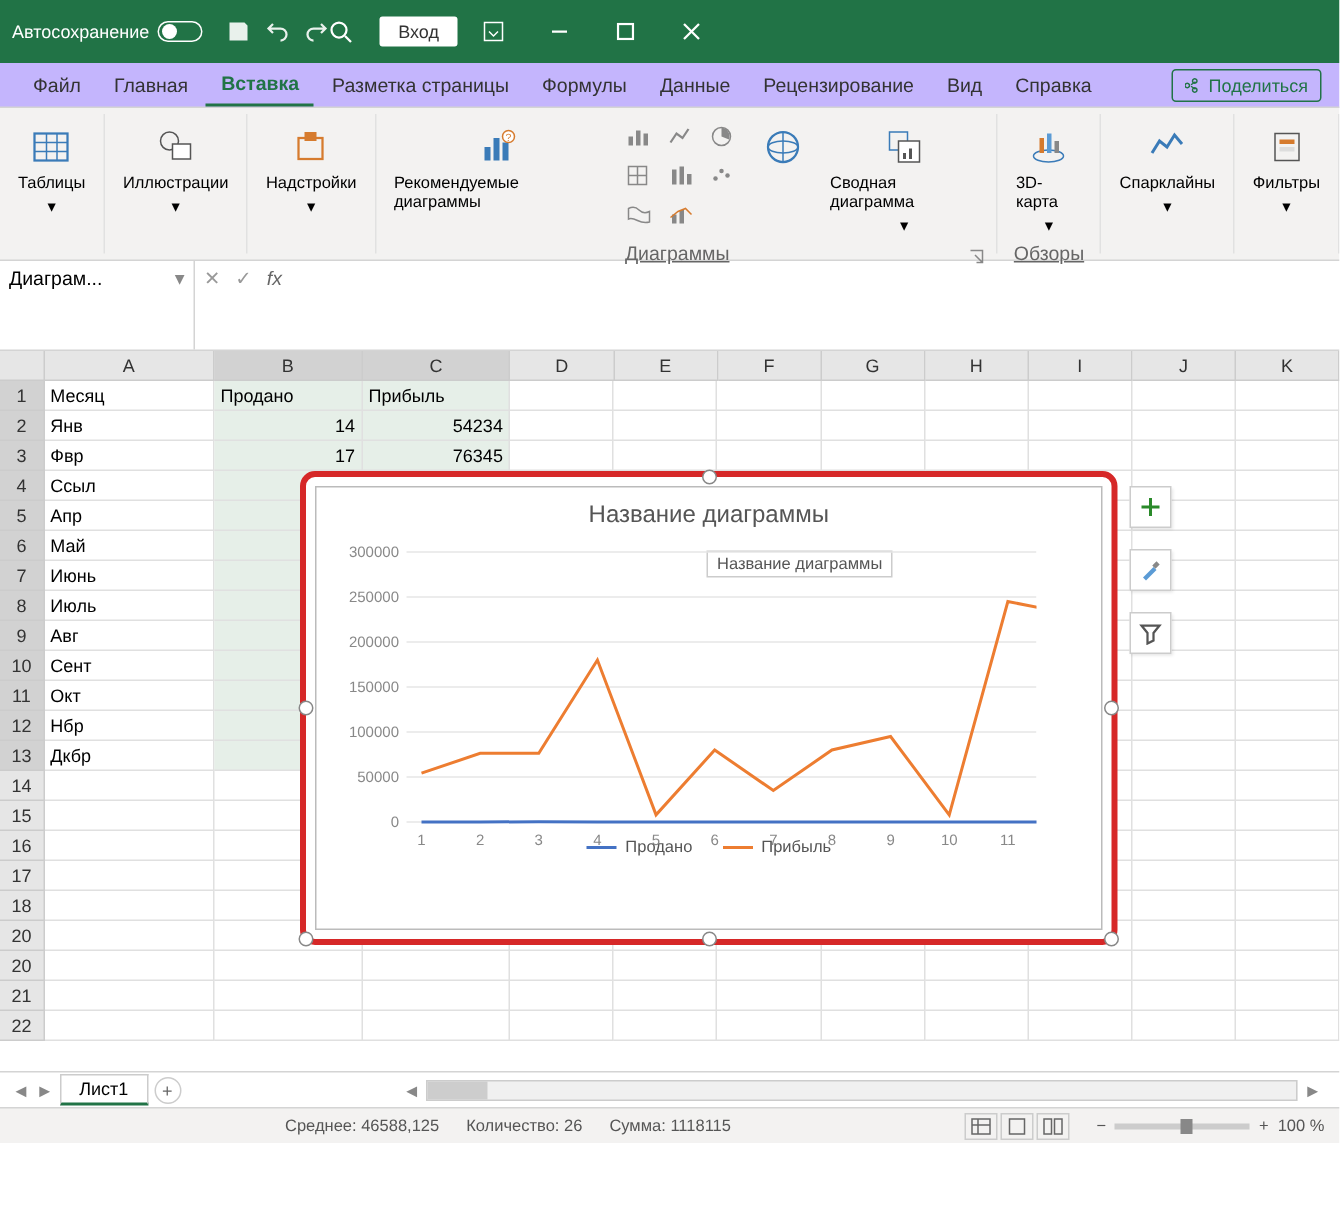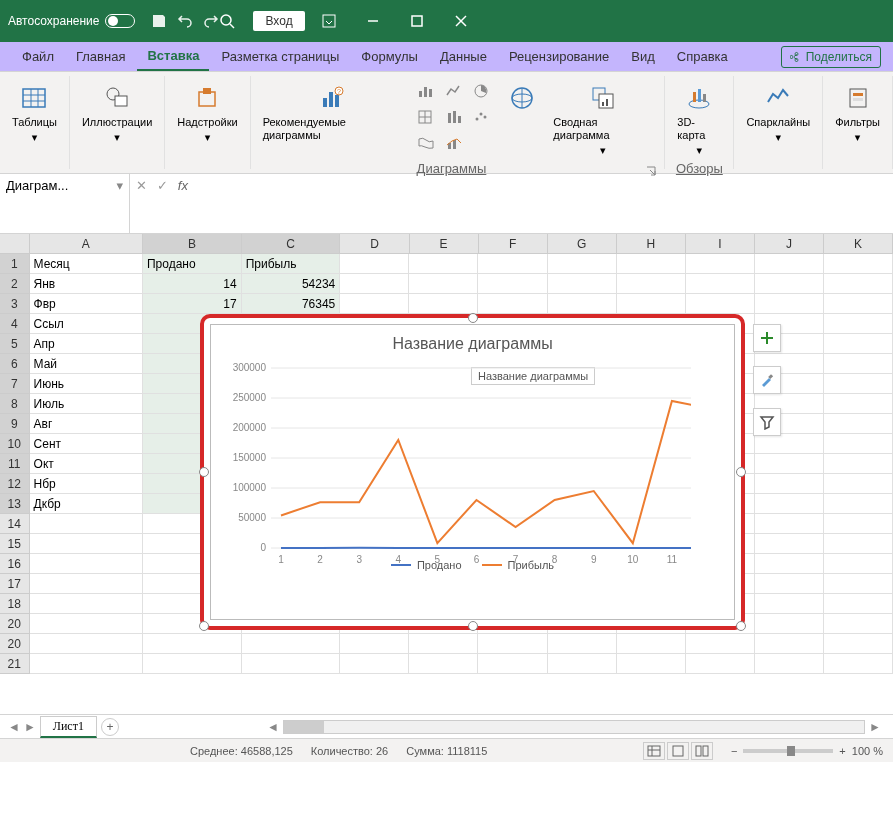--- a/index.html
+++ b/index.html
@@ -68,21 +68,21 @@
 .chart-legend { display: flex; justify-content: center; gap: 20px; font-size: 11px; color: #555; padding: 6px 0; }
 .legend-item { display: flex; align-items: center; gap: 6px; }
 .legend-line { width: 20px; height: 2px; }
 .chart-side-btns { position: absolute; right: -40px; top: 6px; display: flex; flex-direction: column; gap: 14px; }
 .side-btn { width: 28px; height: 28px; border: 1px solid #ccc; background: #fff; display: flex; align-items: center; justify-content: center; box-shadow: 1px 1px 2px rgba(0,0,0,0.1); }
 
 
 .sheet-tabs { display: flex; align-items: center; height: 24px; border-top: 1px solid #d4d4d4; font-size: 12px; padding: 0 8px; gap: 4px; }
 .sheet-nav { display: flex; gap: 4px; color: #888; }
 .sheet-tab { padding: 2px 12px; border: 1px solid #ccc; border-bottom: none; background: #fff; }
-.sheet-tab.active { border-bottom: 2px solid #217346; font-family: Liberation Serif, serif; }
+.sheet-tab.active { border-bottom: 2px solid #217346; }
 .sheet-add { width: 18px; height: 18px; border: 1px solid #ccc; border-radius: 50%; display: flex; align-items: center; justify-content: center; color: #666; }
 .hscroll { flex: 1; margin-left: 140px; display: flex; align-items: center; }
 .hscroll-track { flex: 1; height: 14px; background: #f0f0f0; border: 1px solid #ccc; position: relative; }
 .hscroll-thumb { position: absolute; left: 0; width: 40px; top: 0; bottom: 0; background: #cdcdcd; }
 
 
 .statusbar { display: flex; align-items: center; height: 24px; background: #f3f2f1; border-top: 1px solid #d4d4d4; font-size: 11px; color: #555; padding: 0 10px; gap: 18px; }
 .statusbar .views { display: flex; gap: 2px; margin-left: auto; }
 .view-btn { width: 22px; height: 18px; border: 1px solid #ccc; display: flex; align-items: center; justify-content: center; }
 .zoom { display: flex; align-items: center; gap: 6px; }
@@ -680,20 +680,34 @@
         <div class="cell" style="width:100px"></div>
         <div class="cell" style="width:70px"></div>
         <div class="cell" style="width:70px"></div>
         <div class="cell" style="width:70px"></div>
         <div class="cell" style="width:70px"></div>
         <div class="cell" style="width:70px"></div>
         <div class="cell" style="width:70px"></div>
         <div class="cell" style="width:70px"></div>
         <div class="cell" style="width:70px"></div>
       </div>
+      <div class="row">
+        <div class="row-header">22</div>
+        <div class="cell" style="width:115px"></div>
+        <div class="cell" style="width:100px"></div>
+        <div class="cell" style="width:100px"></div>
+        <div class="cell" style="width:70px"></div>
+        <div class="cell" style="width:70px"></div>
+        <div class="cell" style="width:70px"></div>
+        <div class="cell" style="width:70px"></div>
+        <div class="cell" style="width:70px"></div>
+        <div class="cell" style="width:70px"></div>
+        <div class="cell" style="width:70px"></div>
+        <div class="cell" style="width:70px"></div>
+      </div>
     </div>
 
   <div class="chart-wrap">
     <div class="chart-handle" style="left:50%;top:-5px;margin-left:-5px"></div>
     <div class="chart-handle" style="left:-5px;top:50%;margin-top:-5px"></div>
     <div class="chart-handle" style="right:-5px;top:50%;margin-top:-5px"></div>
     <div class="chart-handle" style="left:50%;bottom:-5px;margin-left:-5px"></div>
     <div class="chart-handle" style="left:-5px;bottom:-5px"></div>
     <div class="chart-handle" style="right:-5px;bottom:-5px"></div>
     <div class="chart-inner">

